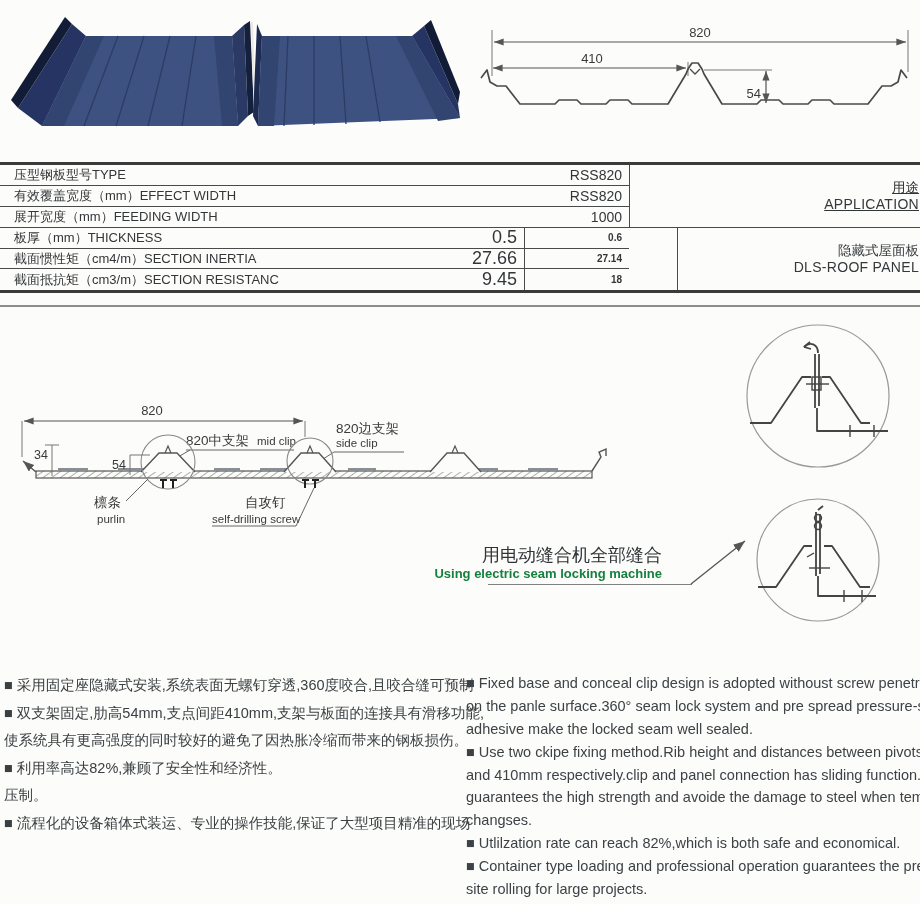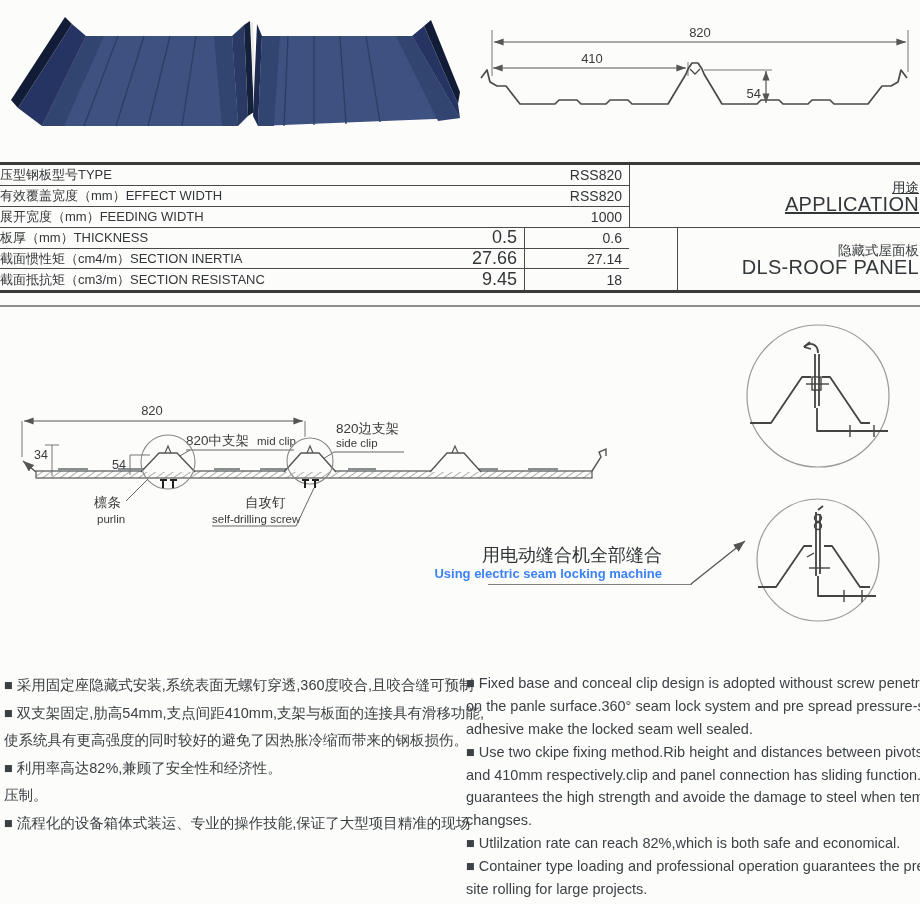--- a/index.html
+++ b/index.html
@@ -19,42 +19,42 @@
     grid-template-columns:440px 84px 105px 1fr;
     grid-template-rows:repeat(6,20.9px);
     border-top:3px solid #3b3b3b;
     border-bottom:3px solid #3b3b3b;
     box-sizing:border-box;
   }
   .spec-table .cell{
     display:flex;align-items:center;box-sizing:border-box;
     font-size:13px;color:#333639;white-space:nowrap;overflow:visible;
   }
-  .cell.lab{grid-column:1;padding-left:0;}
+  .cell.lab{grid-column:1;padding-left:14px;}
   .cell.vspan{grid-column:2 / 4;justify-content:flex-end;padding-right:7px;font-size:14px;}
   .cell.v1{grid-column:2;justify-content:flex-end;padding-right:7px;font-size:18px;}
-  .cell.v2{grid-column:3;justify-content:flex-end;padding-right:7px;font-size:14px;border-left:1.2px solid #4a4a4a;}
+  .cell.v2{grid-column:3;justify-content:flex-end;padding-right:7px;font-size:10px;border-left:1.2px solid #4a4a4a;font-weight:bold;}
   .r1{grid-row:1}.r2{grid-row:2}.r3{grid-row:3}.r4{grid-row:4}.r5{grid-row:5}.r6{grid-row:6}
   .bb{border-bottom:1.2px solid #4a4a4a;}
   .cell.rlab{
     grid-column:4;display:flex;flex-direction:column;justify-content:center;
     align-items:flex-end;border-left:1.6px solid #4a4a4a;padding-right:1px;
     line-height:17px;text-align:right;
   }
   .rlab .zh{font-size:13.5px;color:#34383b;}
-  .rlab .en{font-size:20px;color:#34383b;letter-spacing:.3px;}
+  .rlab .en{font-size:14px;color:#34383b;letter-spacing:.3px;}
   .rlab.top{grid-row:1 / 4;border-bottom:1.4px solid #4a4a4a;text-decoration:underline;}
   .rlab.bot{grid-row:4 / 7;margin-left:48px;}
 
   .divider-line{position:absolute;left:0;top:305px;width:920px;border-top:2px solid #8d8d8d;}
 
   
   .seam-note{position:absolute;left:400px;top:546px;width:262px;text-align:right;}
   .seam-note .zh{font-size:18px;line-height:19px;color:#303437;}
-  .seam-note .en{font-size:13px;line-height:18px;color:#3b82f6;font-weight:bold;}
+  .seam-note .en{font-size:13px;line-height:18px;color:#15803d;font-weight:bold;}
   .seam-underline{position:absolute;left:488px;top:584px;width:204px;border-top:1.6px solid #808080;}
 
   
   .features{position:absolute;top:672px;}
   .features .ln{white-space:nowrap;}
   .zh-col{left:4px;width:456px;}
   .zh-col .ln{height:27.6px;line-height:27.6px;font-size:14.5px;color:#3a3f42;width:456px;}
   .en-col{left:466px;width:462px;}
   .en-col .ln{height:22.9px;line-height:22.9px;font-size:14.5px;color:#3d4246;width:462px;}
   .ln.fill{text-align:justify;text-align-last:justify;}

